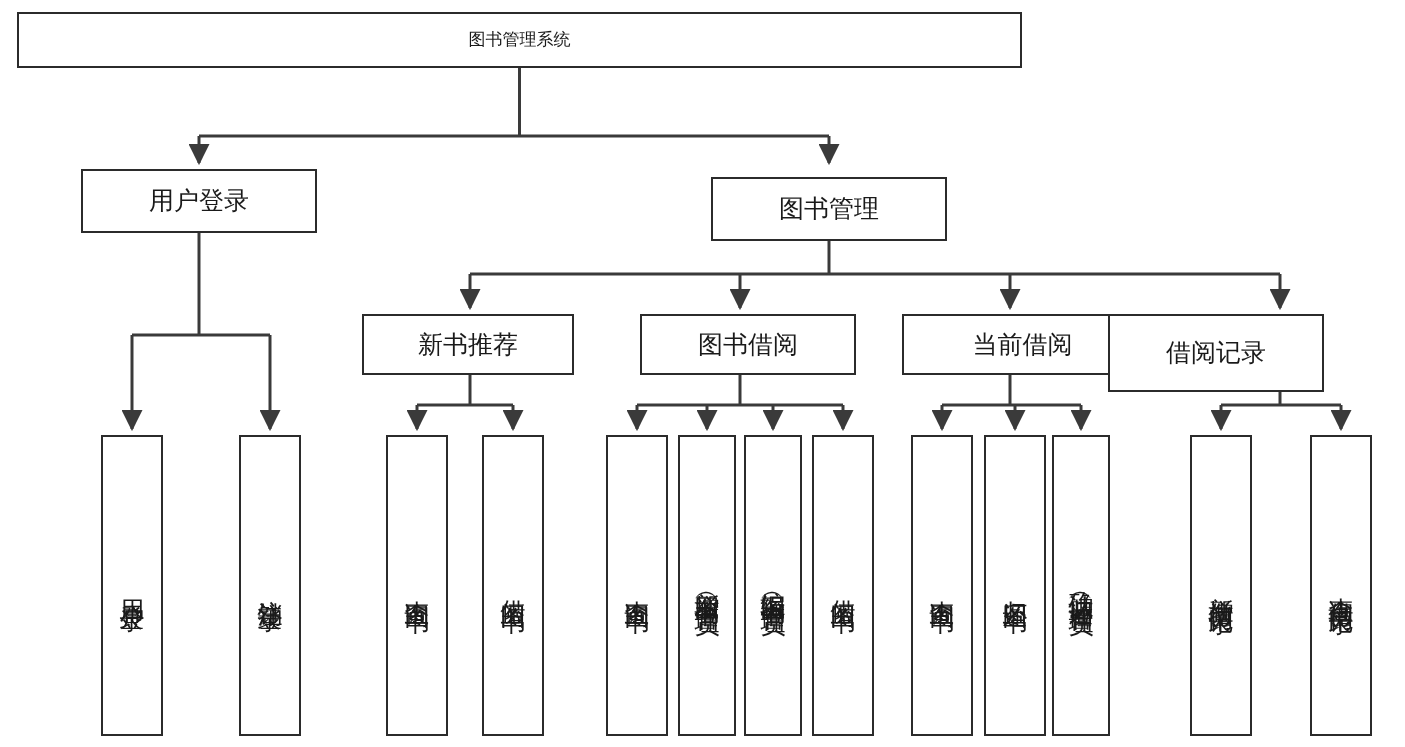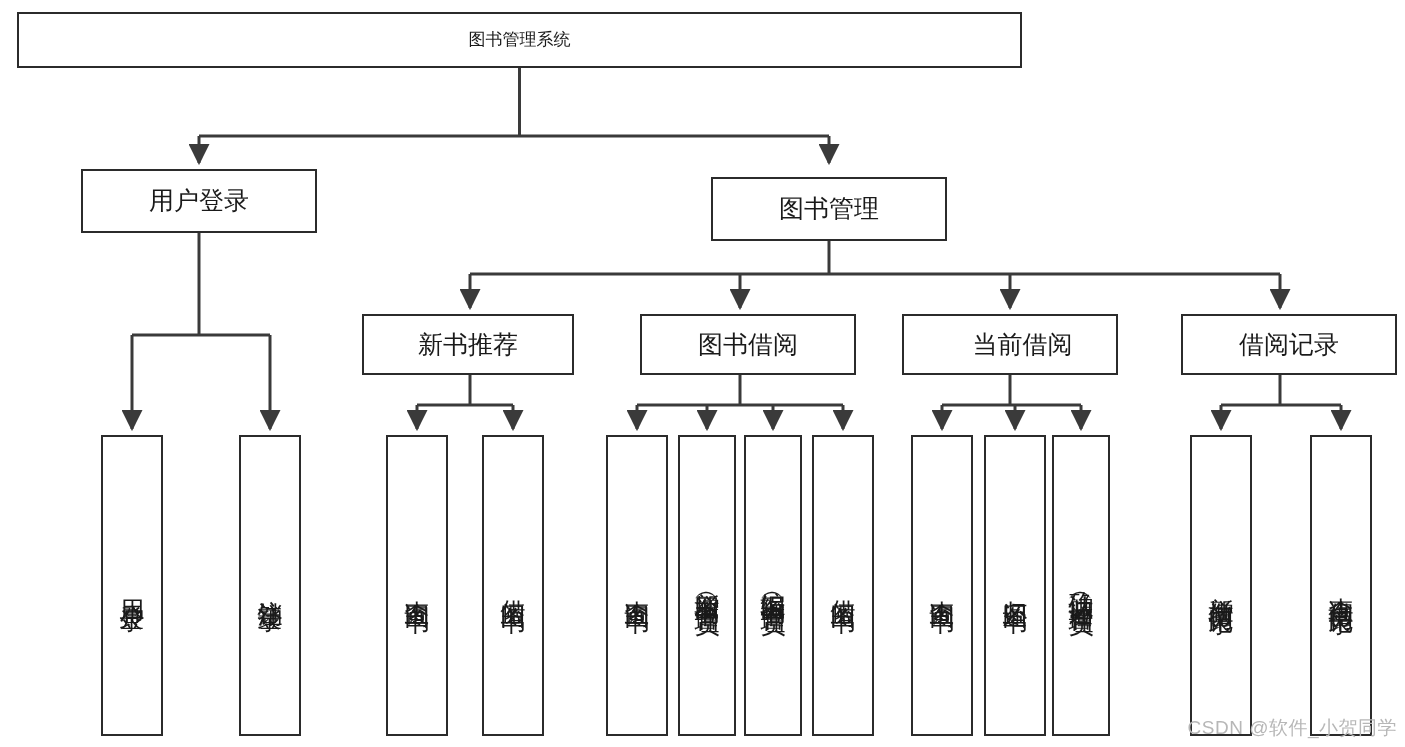--- a/index.html
+++ b/index.html
@@ -133,21 +133,21 @@
 
   <div class="node horizontal" style="left: 362px; top: 314px; width: 212px; height: 61px; align-items: center;">
     <span class="node-label">新书推荐</span>
   </div>
   <div class="node horizontal" style="left: 632px; top: 314px; width: 216px; height: 61px; margin-left: 8px;">
     <span class="node-label">图书借阅</span>
   </div>
   <div class="node horizontal" style="left: 902px; top: 314px; width: 216px; height: 61px; padding-left: 25px;">
     <span class="node-label">当前借阅</span>
   </div>
-  <div class="node horizontal" style="left: 1181px; top: 314px; width: 216px; height: 61px;">
+  <div class="node horizontal" style="left: 1108px; top: 314px; width: 216px; height: 78px;">
     <span class="node-label">借阅记录</span>
   </div>
 
   <div class="node vertical" style="left: 101px; top: 435px; width: 62px; height: 301px;">
     <span class="node-label">用户登录</span>
   </div>
   <div class="node vertical" style="left: 239px; top: 435px; width: 62px; height: 301px;">
     <span class="node-label">注销登录</span>
   </div>
   <div class="node vertical" style="left: 386px; top: 435px; width: 62px; height: 301px;">
@@ -177,14 +177,13 @@
   <div class="node vertical" style="left: 1052px; top: 435px; width: 58px; height: 301px;">
     <span class="node-label">确认归还（管理员）</span>
   </div>
   <div class="node vertical" style="left: 1190px; top: 435px; width: 62px; height: 301px;">
     <span class="node-label">新增借阅记录</span>
   </div>
   <div class="node vertical" style="left: 1310px; top: 435px; width: 62px; height: 301px;">
     <span class="node-label">查询借阅记录</span>
   </div>
 
-  <div id="watermark">CSDN @软件_小贺同学</div>
 </div>
 
 </body></html>

